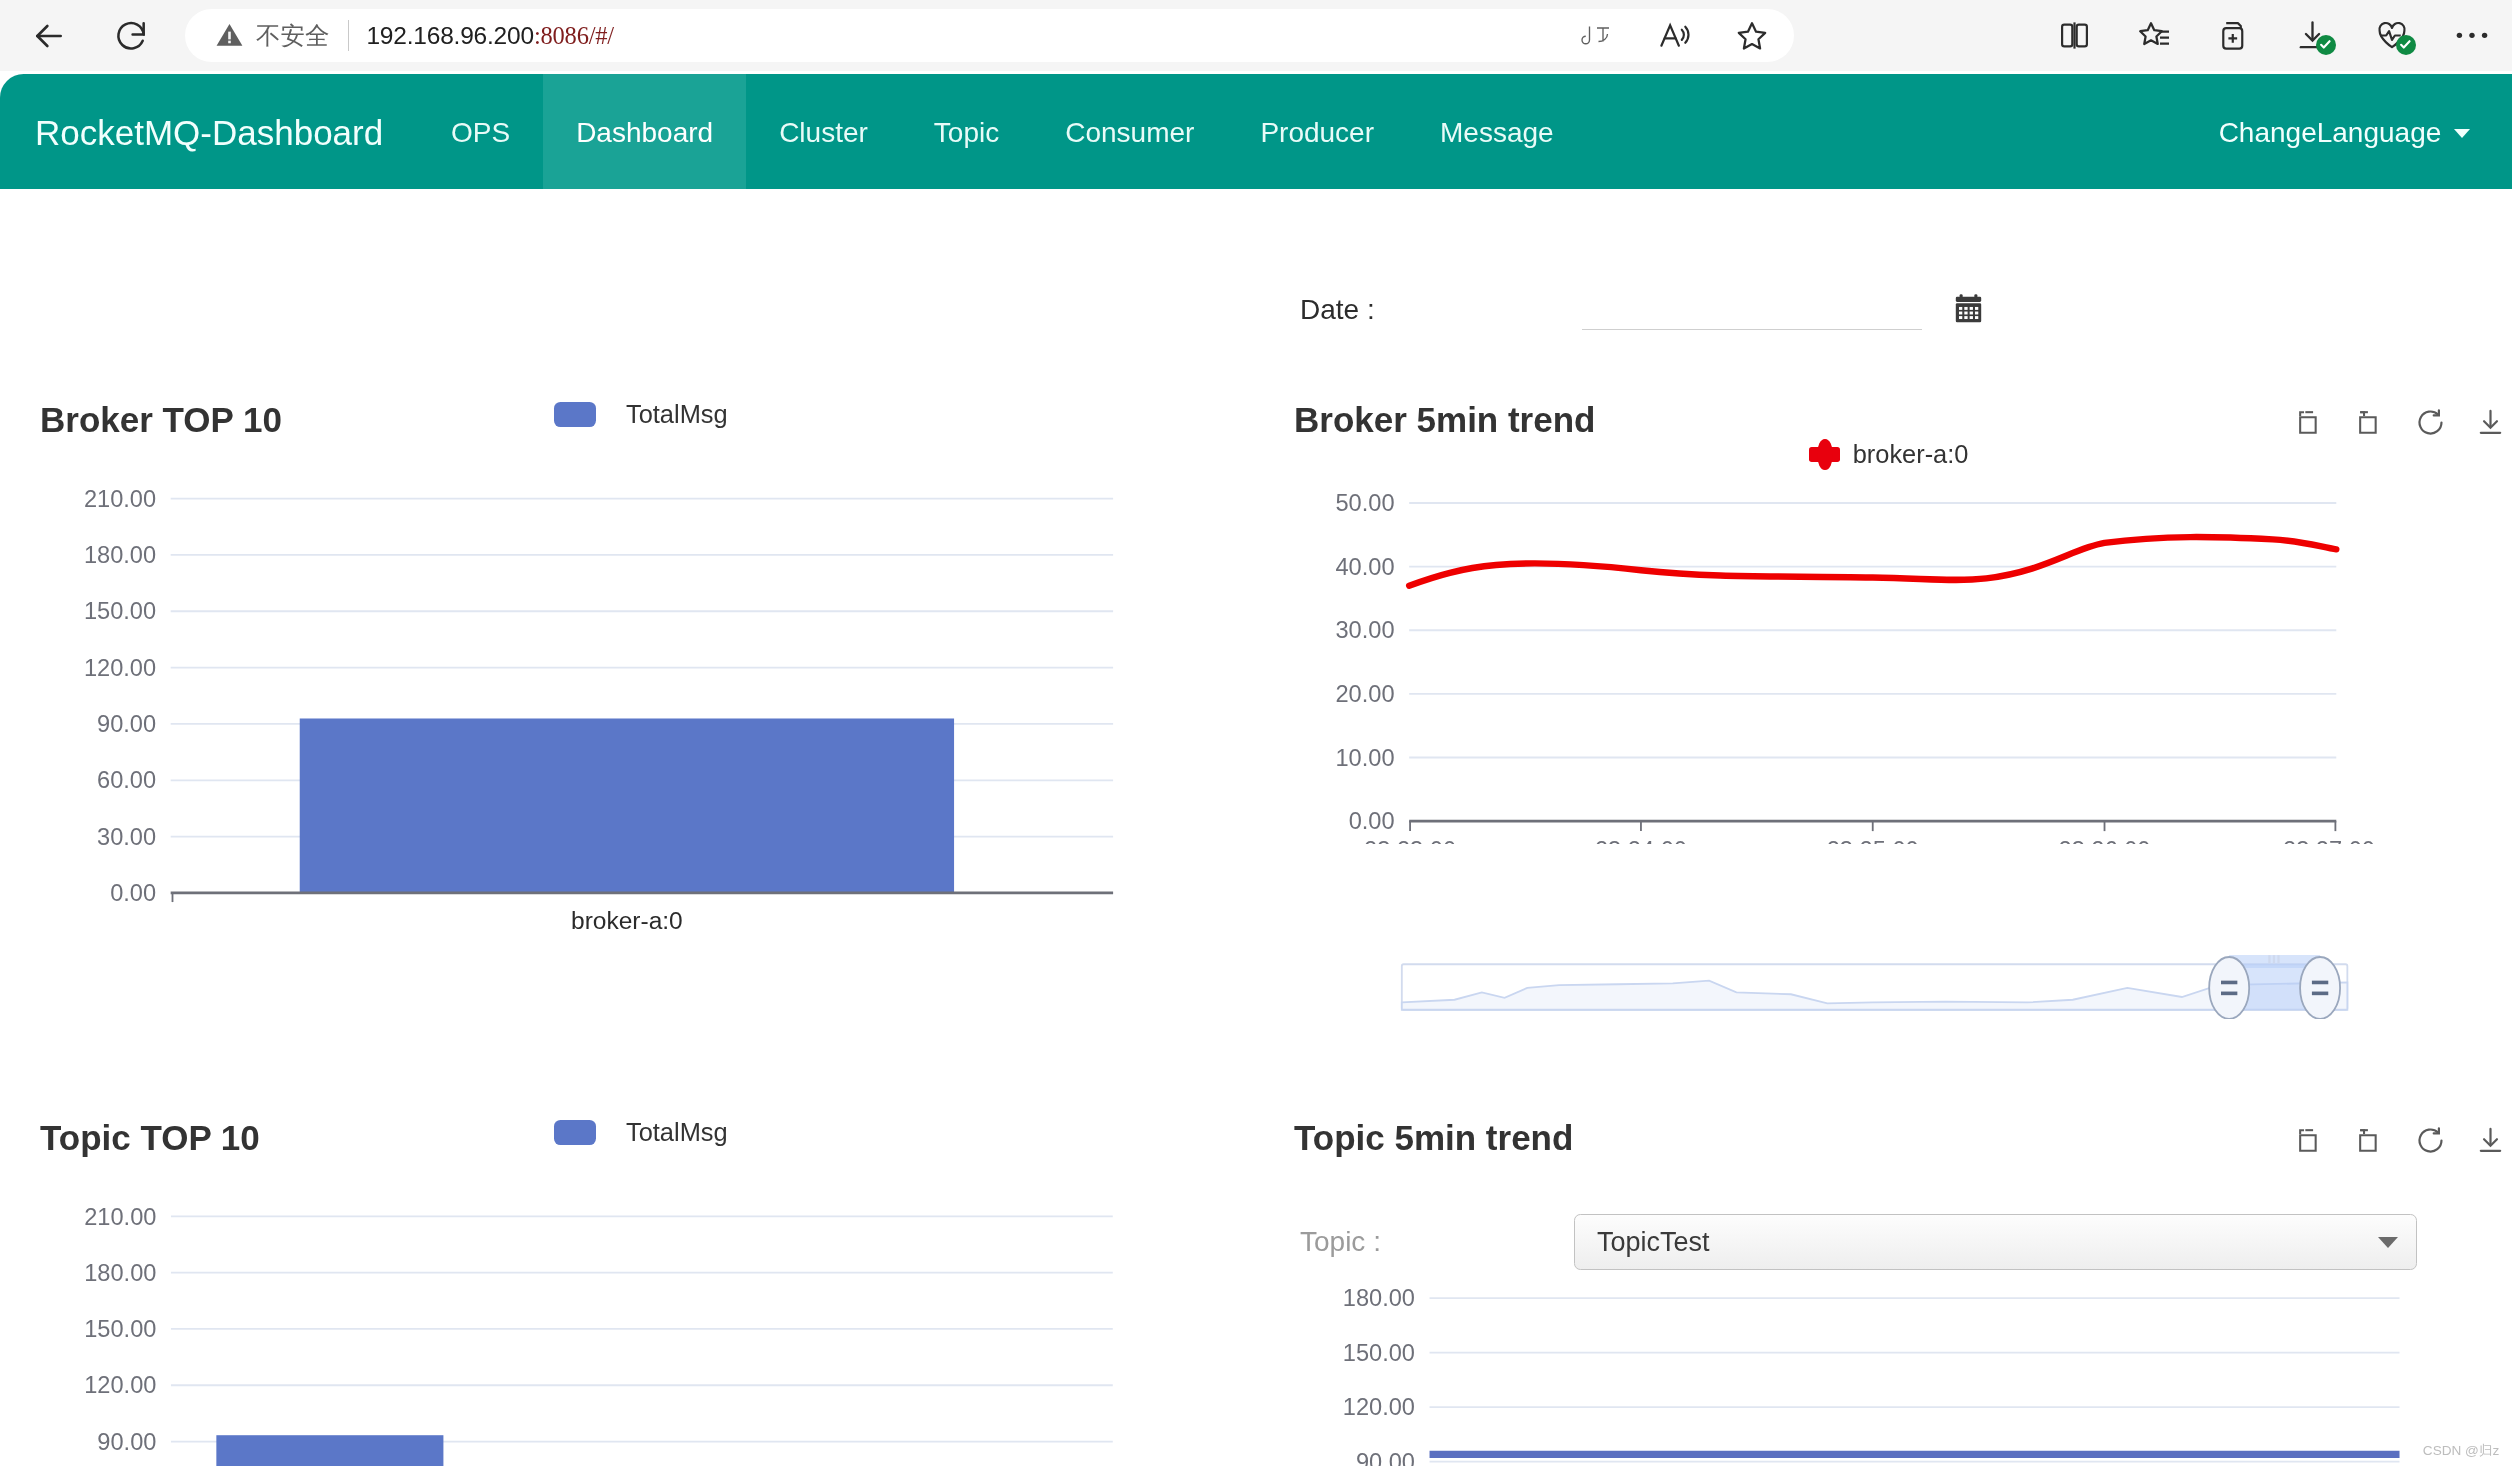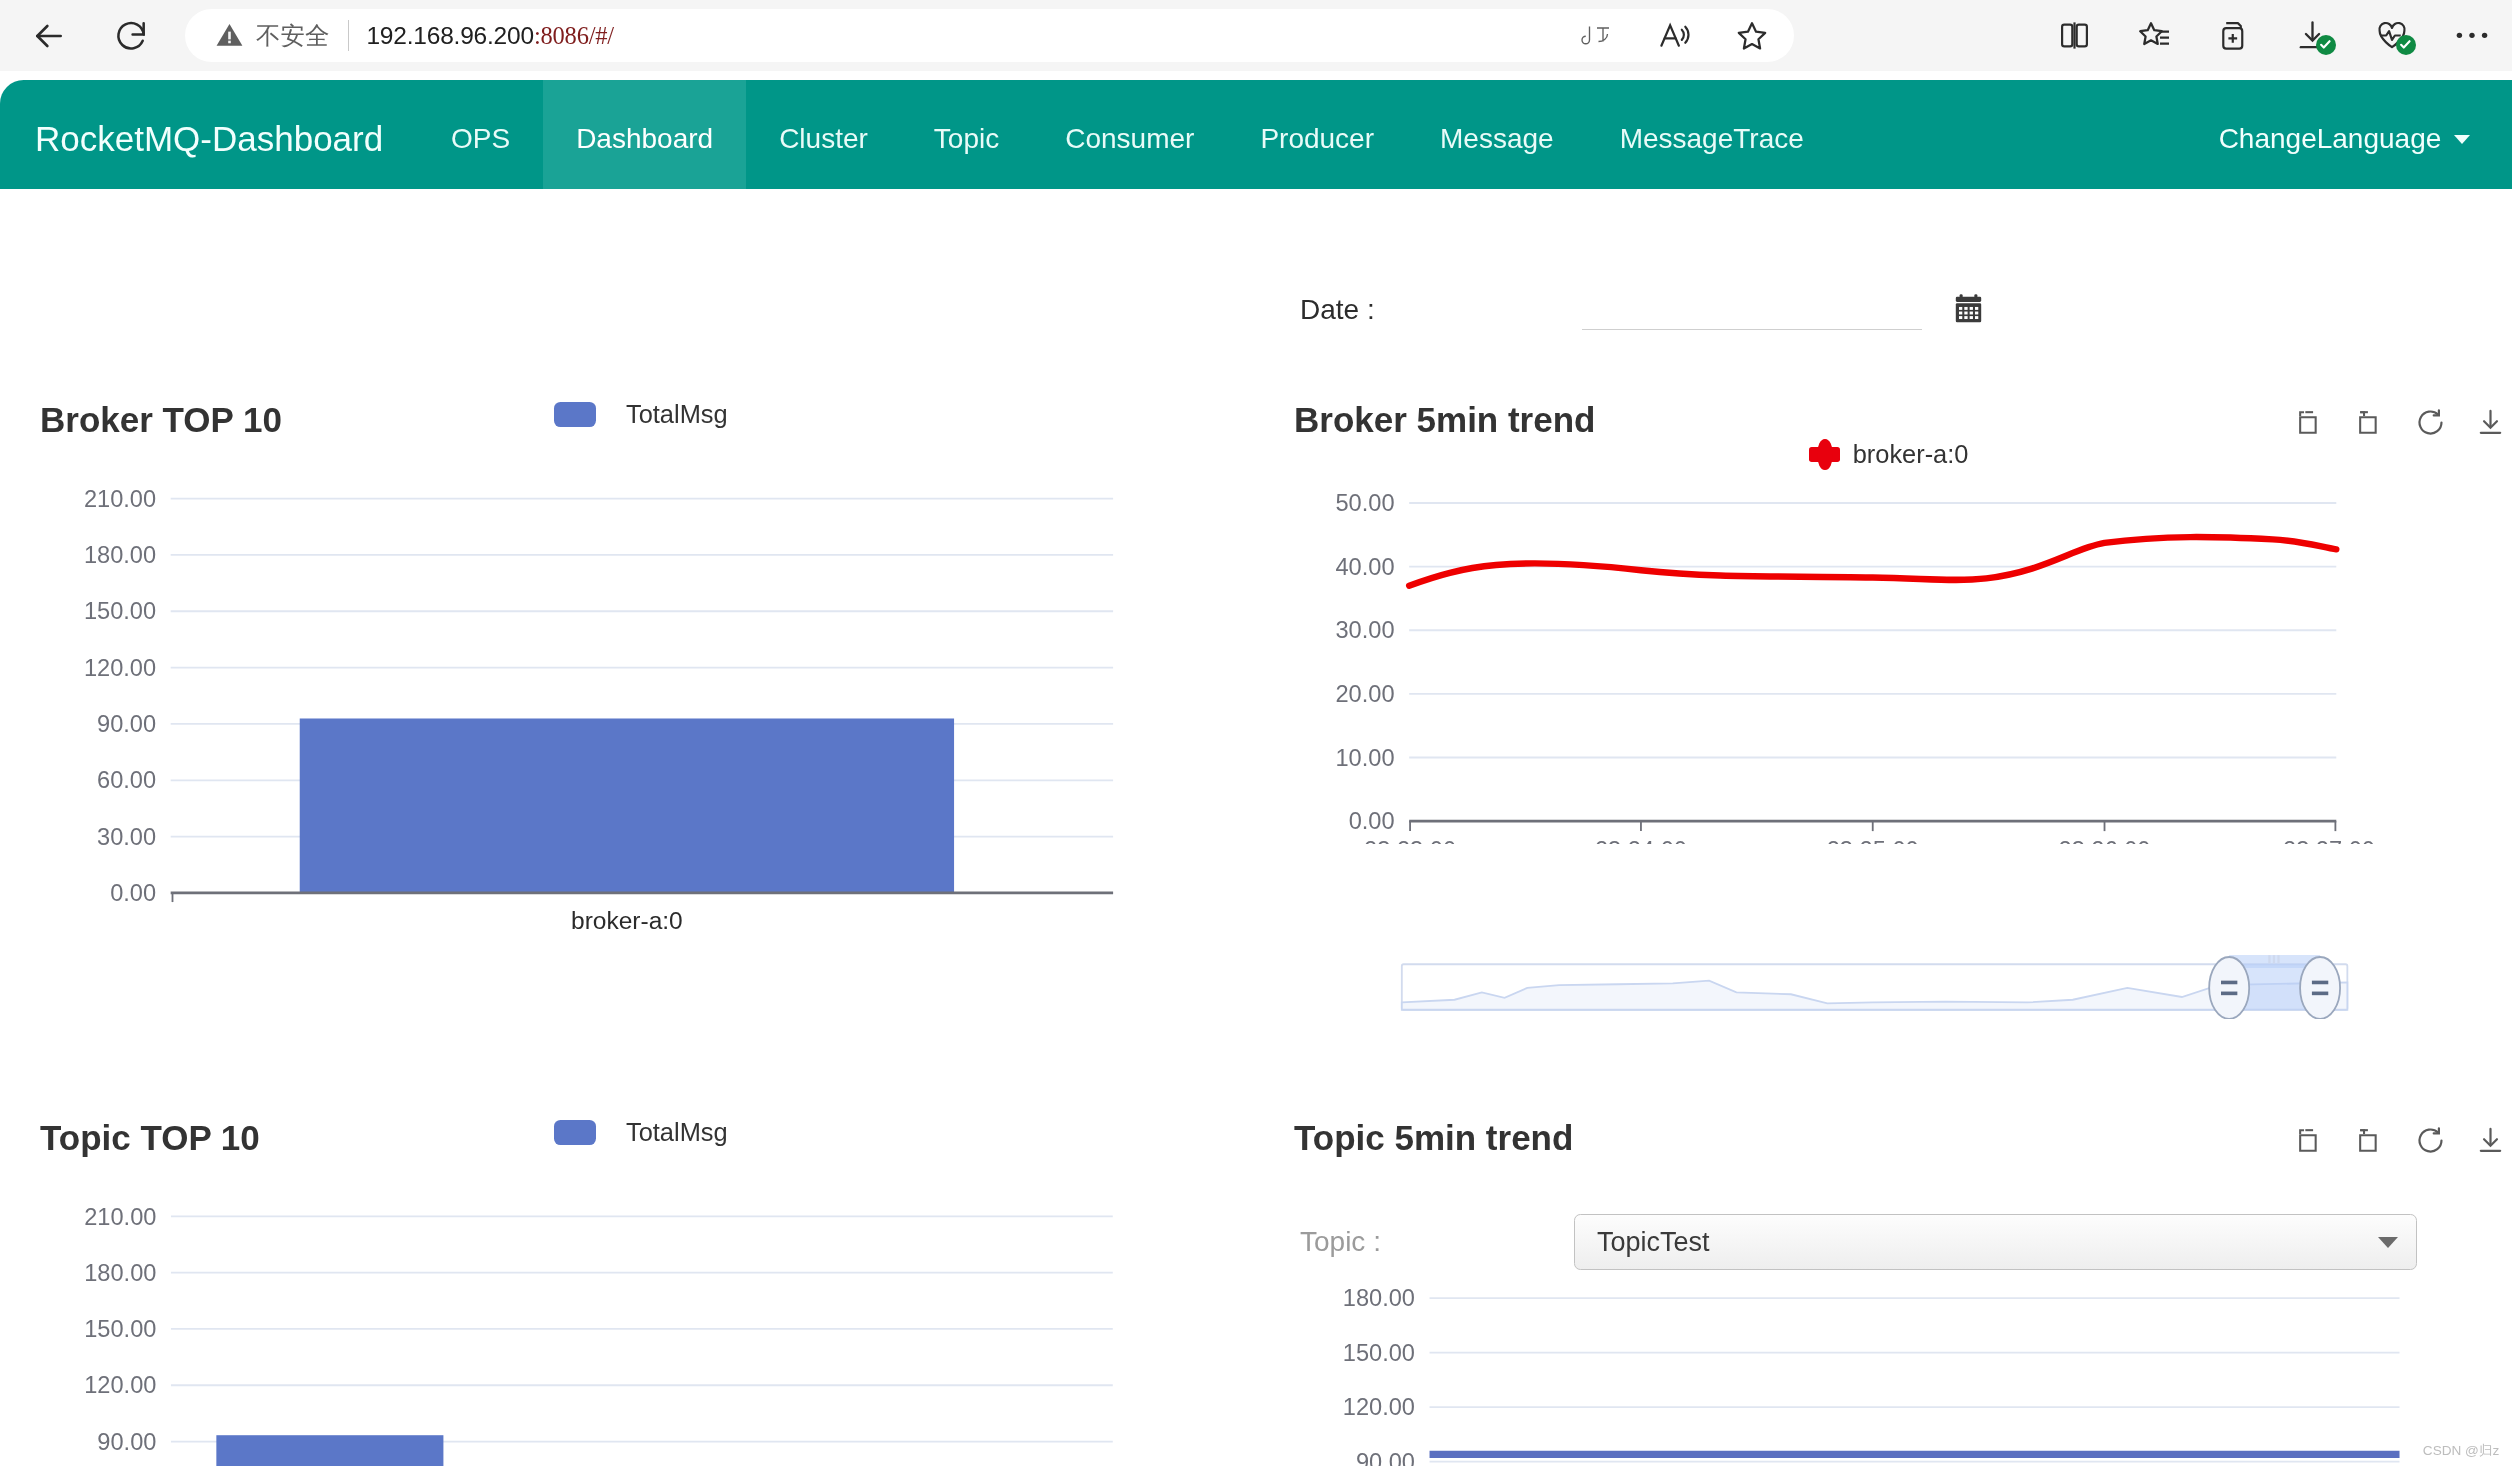--- a/index.html
+++ b/index.html
@@ -46,21 +46,21 @@
   }
   .cicon{display:flex;align-items:center;justify-content:center;color:#2c2c2c;position:relative;}
   .badge-check{
     position:absolute;right:-5.5px;bottom:-1.8px;width:20px;height:20px;border-radius:50%;
     background:#0f8a43;display:flex;align-items:center;justify-content:center;
   }
   .badge-check svg{display:block;}
 
   
   .appbar{
-    position:absolute;left:0;top:80px;width:2512px;height:136px;
+    position:absolute;left:0;top:74px;width:2512px;height:136px;
     background:#009688;border-top-left-radius:23.6px;
   }
   .brand{
     position:absolute;left:35px;top:0;height:118px;line-height:118px;
     color:#f1fffd;font-size:35px;white-space:nowrap;
   }
   .navlinks{position:absolute;left:418px;top:0;height:118px;display:flex;align-items:stretch;}
   .navlink{
     display:flex;align-items:center;justify-content:center;
     padding:0 33px;color:#e8fbf8;font-size:28px;white-space:nowrap;
@@ -261,21 +261,20 @@
   <div class="appbar">
     <div class="brand">RocketMQ-Dashboard</div>
     <div class="navlinks">
       <div class="navlink">OPS</div>
       <div class="navlink active">Dashboard</div>
       <div class="navlink">Cluster</div>
       <div class="navlink">Topic</div>
       <div class="navlink">Consumer</div>
       <div class="navlink">Producer</div>
       <div class="navlink">Message</div>
-      <div class="navlink">MessageTrace</div>
     </div>
     <div class="lang">
       <span>ChangeLanguage</span>
       <span class="caret"></span>
     </div>
   </div>
 
   <div class="content">
 
     <div class="date-row">

